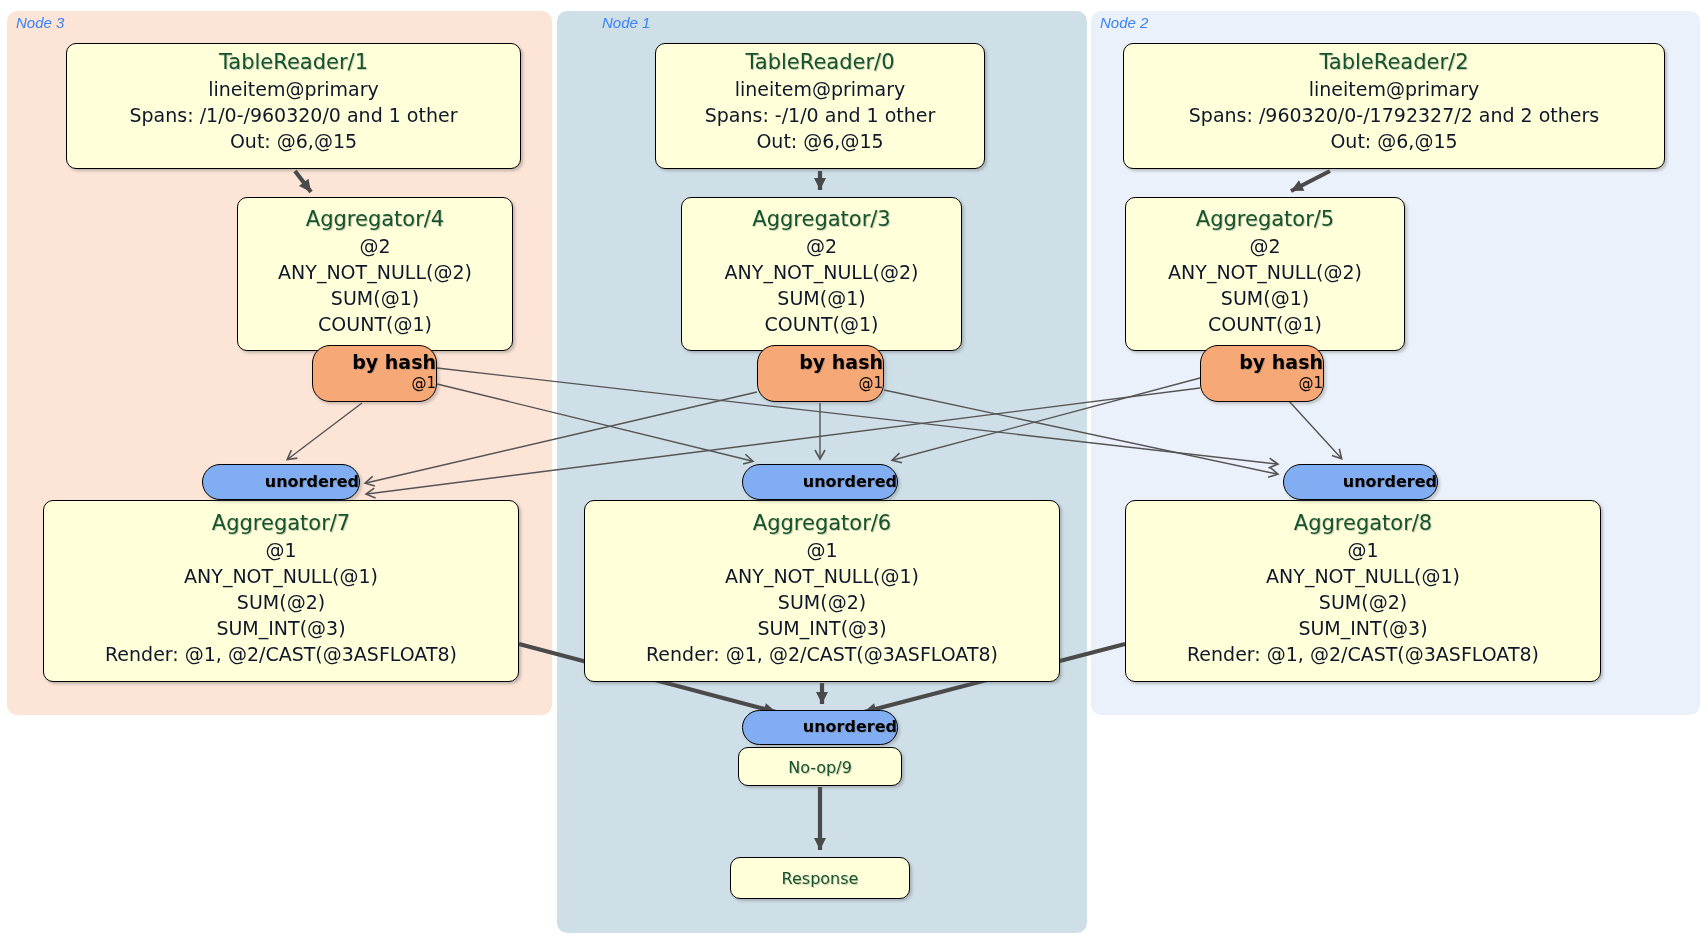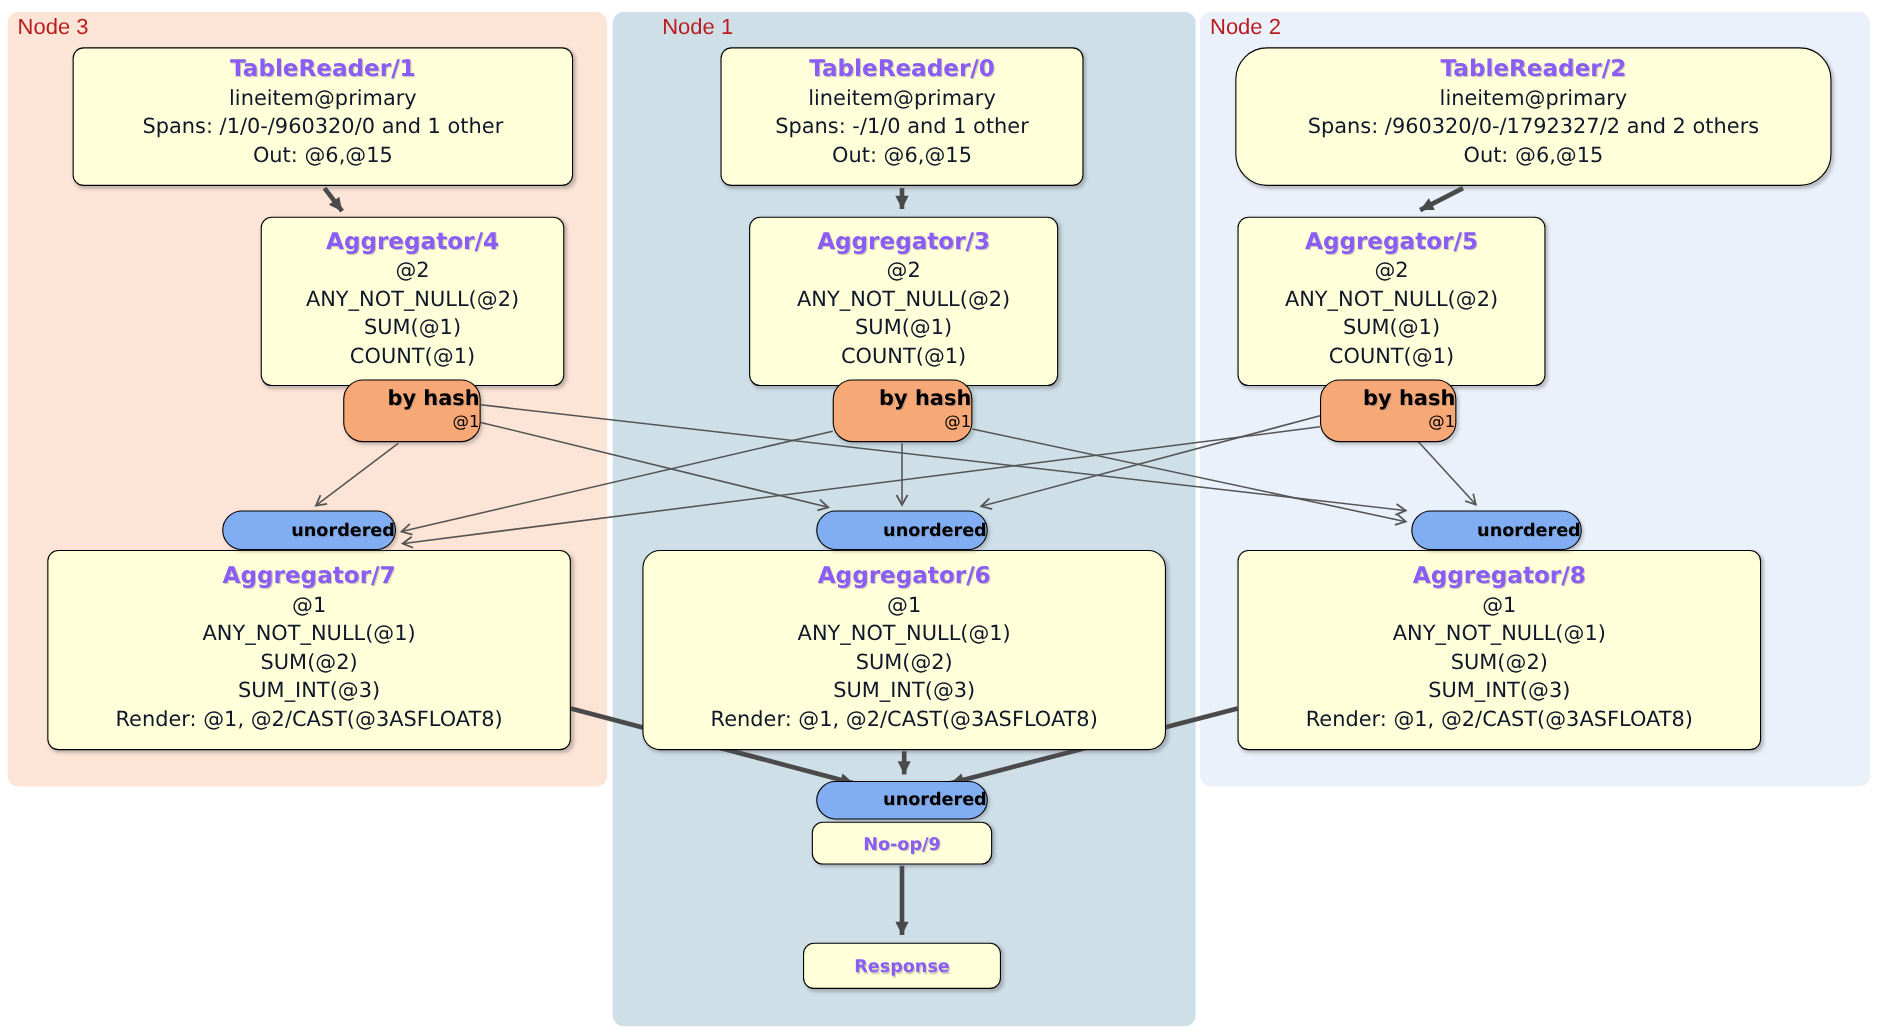--- a/index.html
+++ b/index.html
@@ -1,27 +1,27 @@
 <!DOCTYPE html>
 <html><head>
 <meta charset="utf-8">
 <style>
   html,body{margin:0;padding:0;background:#ffffff;}
   #stage{position:relative;width:1708px;height:940px;background:#ffffff;overflow:hidden;
          font-family:"DejaVu Sans",sans-serif;}
   .region{position:absolute;border-radius:10px;z-index:1;}
   .region-label{position:absolute;z-index:2;font-family:"Liberation Sans",sans-serif;
-                font-size:20px;color:#b91c1c;}
+                font-size:15px;color:#3b82f6;font-style:italic;}
   #edges{position:absolute;left:0;top:0;z-index:3;pointer-events:none;}
   .edge-thin{stroke:#545454;stroke-width:1.4;fill:none;}
   .edge-thick{stroke:#4a4a4a;stroke-width:4.2;fill:none;}
   .nodebox{position:absolute;z-index:4;background:#ffffd9;border:1.6px solid #000;
            border-radius:10px;text-align:center;box-sizing:border-box;
            box-shadow:2px 2px 3px rgba(90,90,90,0.35);}
-  .box-title{font-size:21px;font-weight:bold;line-height:27px;color:#8b5cf6;
+  .box-title{font-size:21px;font-weight:normal;line-height:27px;color:#14532d;
              text-shadow:1px 1px 0 rgba(110,110,110,0.35);}
   .box-line{font-size:19px;line-height:26px;color:#0f172a;white-space:nowrap;}
   .tr-box{padding-top:5px;}
   .agg-top{padding-top:8px;}
   .agg-bottom{padding-top:9px;}
   .badge{position:absolute;z-index:5;border:1.6px solid #000;box-sizing:border-box;
          text-align:right;box-shadow:2px 2px 3px rgba(90,90,90,0.3);}
   .hash-badge{background:#f7a877;border-radius:18px;padding-top:4px;}
   .hash-badge .badge-title{font-size:19px;font-weight:bold;line-height:24px;
         text-shadow:1px 1px 0 rgba(110,110,110,0.35);}
@@ -124,42 +124,42 @@
 
   <div class="badge hash-badge" style="left:757px;top:345px;width:127px;height:57px;">
     <div class="badge-title">by hash</div>
     <div class="badge-detail">@1</div>
   </div>
 
   <div class="badge stream-badge" style="left:742px;top:464px;width:156px;height:36px;">
     <div class="badge-title">unordered</div>
   </div>
 
-  <div class="nodebox agg-bottom" style="left:584px;top:500px;width:476px;height:182px;border-radius:16px;">
+  <div class="nodebox agg-bottom" style="left:584px;top:500px;width:476px;height:182px;">
     <div class="box-title">Aggregator/6</div>
     <div class="box-line">@1</div>
     <div class="box-line">ANY_NOT_NULL(@1)</div>
     <div class="box-line">SUM(@2)</div>
     <div class="box-line">SUM_INT(@3)</div>
     <div class="box-line">Render: @1, @2/CAST(@3ASFLOAT8)</div>
   </div>
 
   <div class="badge stream-badge" style="left:742px;top:710px;width:156px;height:35px;">
     <div class="badge-title" style="line-height:32px;">unordered</div>
   </div>
 
   <div class="nodebox final-box" style="left:738px;top:747px;width:164px;height:39px;">
     <div class="box-title">No-op/9</div>
   </div>
 
   <div class="nodebox final-box" style="left:730px;top:857px;width:180px;height:42px;">
     <div class="box-title" style="line-height:36px;">Response</div>
   </div>
 
-  <div class="nodebox tr-box" style="left:1123px;top:43px;width:542px;height:126px;border-radius:29px;">
+  <div class="nodebox tr-box" style="left:1123px;top:43px;width:542px;height:126px;">
     <div class="box-title">TableReader/2</div>
     <div class="box-line">lineitem@primary</div>
     <div class="box-line">Spans: /960320/0-/1792327/2 and 2 others</div>
     <div class="box-line">Out: @6,@15</div>
   </div>
 
   <div class="nodebox agg-top" style="left:1125px;top:197px;width:280px;height:154px;">
     <div class="box-title">Aggregator/5</div>
     <div class="box-line">@2</div>
     <div class="box-line">ANY_NOT_NULL(@2)</div>

